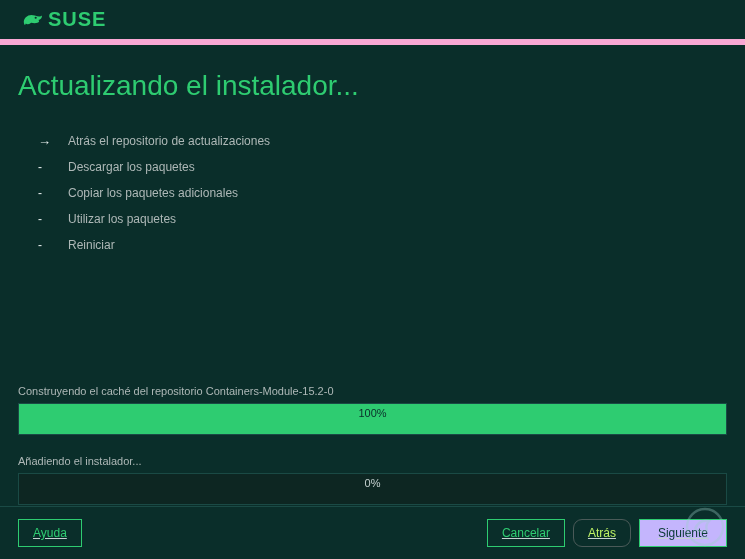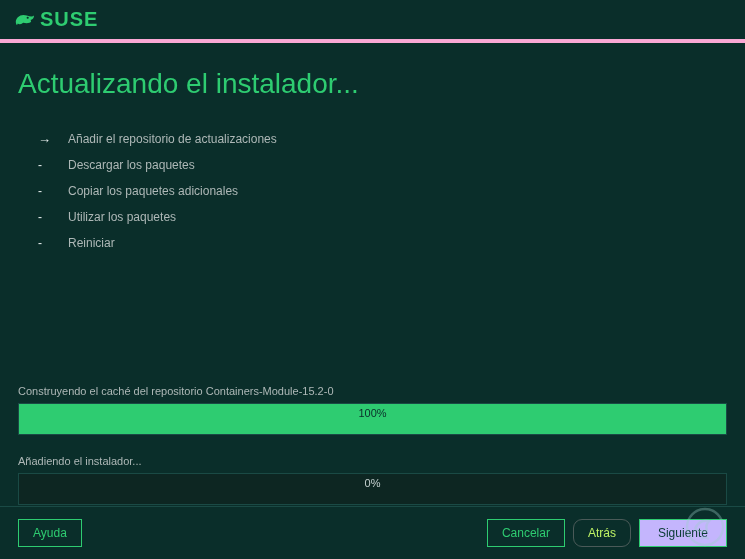--- a/index.html
+++ b/index.html
@@ -8,22 +8,22 @@
       height: 559px;
       background: #0a2e2a;
       font-family: sans-serif;
       color: #c5d1d0;
       overflow: hidden;
       position: relative;
     }
     .header {
       display: flex;
       align-items: center;
-      padding: 8px 14px;
-      border-bottom: 4px solid #f9a8d4;
+      padding: 8px 22px;
+      border-bottom: 6px solid #f9a8d4;
     }
     .logo-wrap {
       display: flex;
       align-items: center;
       gap: 4px;
     }
     .chameleon {
       width: 22px;
       height: 18px;
     }
@@ -102,20 +102,21 @@
     .footer {
       position: absolute;
       left: 0;
       right: 0;
       bottom: 0;
       padding: 12px 18px;
       display: flex;
       justify-content: space-between;
       align-items: center;
       border-top: 1px solid #1a4a45;
+      text-decoration: underline;
     }
     .btn {
       border: 1px solid #2ecc71;
       background: transparent;
       color: #2ecc71;
       padding: 6px 14px;
       font-size: 12px;
       cursor: pointer;
     }
     .btn.disabled {
@@ -153,21 +154,21 @@
     </svg>
     <span class="logo-text">SUSE</span>
   </div>
 </div>
 
 <div class="main">
   <h1 class="title">Actualizando el instalador...</h1>
   <ul class="steps">
     <li class="step">
       <span class="step-marker arrow">→</span>
-      <span>Añadir el repositorio de actualizaciones</span>
+      <span>Atrás el repositorio de actualizaciones</span>
     </li>
     <li class="step">
       <span class="step-marker">-</span>
       <span>Descargar los paquetes</span>
     </li>
     <li class="step">
       <span class="step-marker">-</span>
       <span>Copiar los paquetes adicionales</span>
     </li>
     <li class="step">

